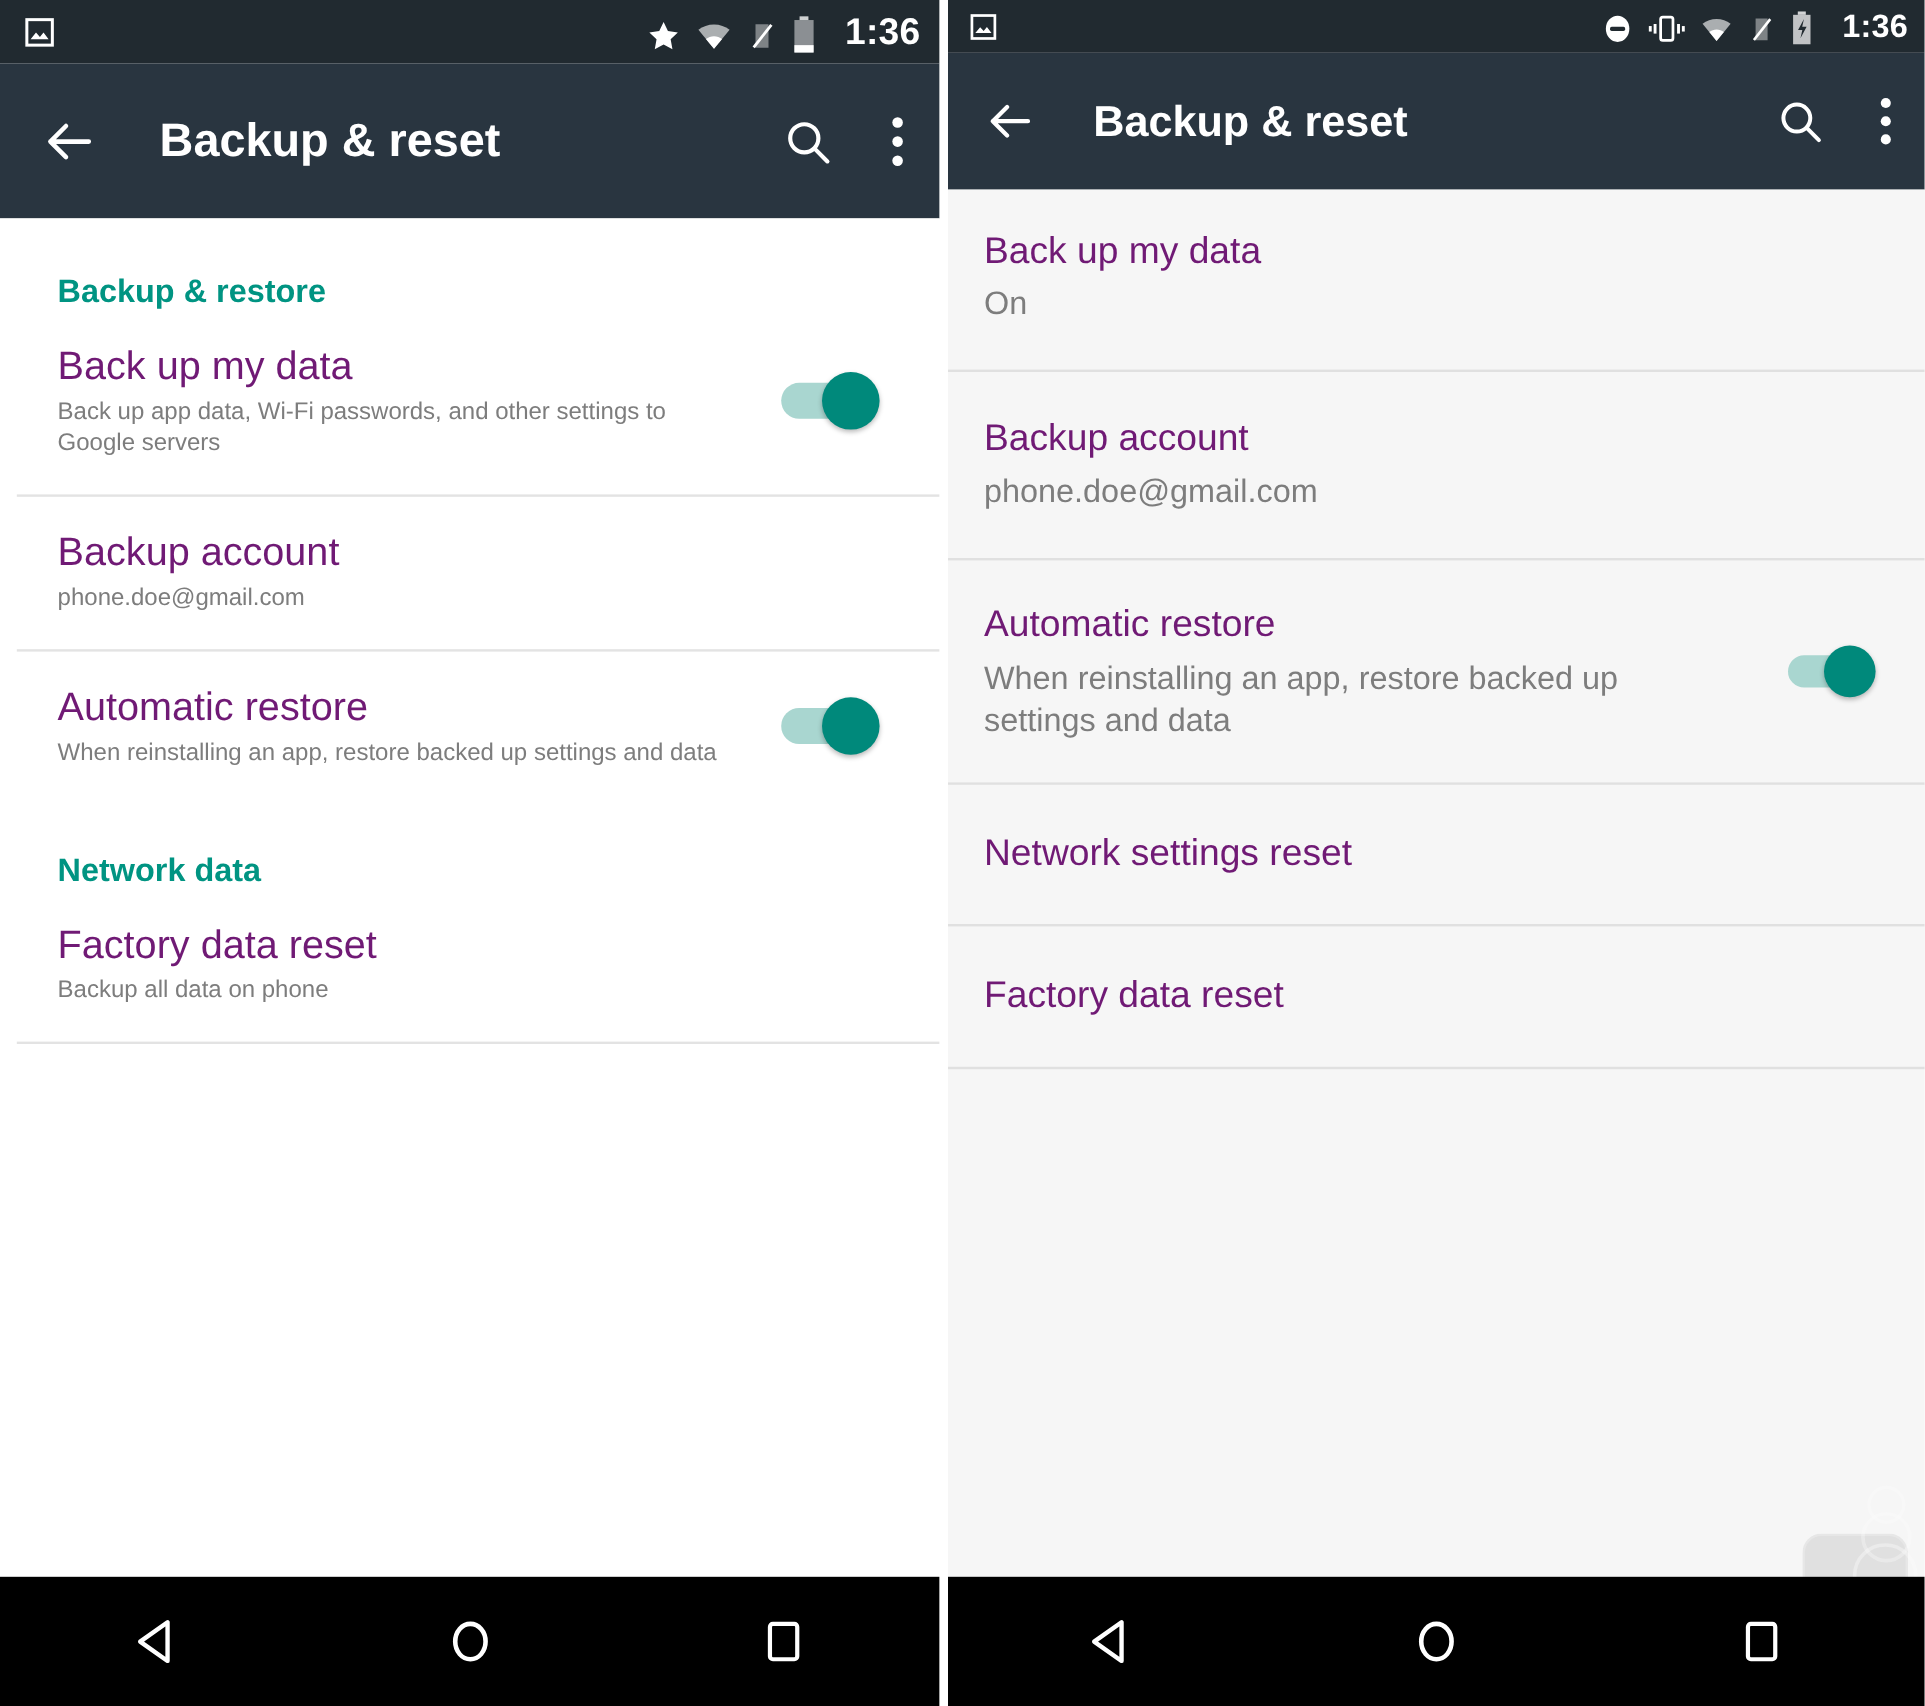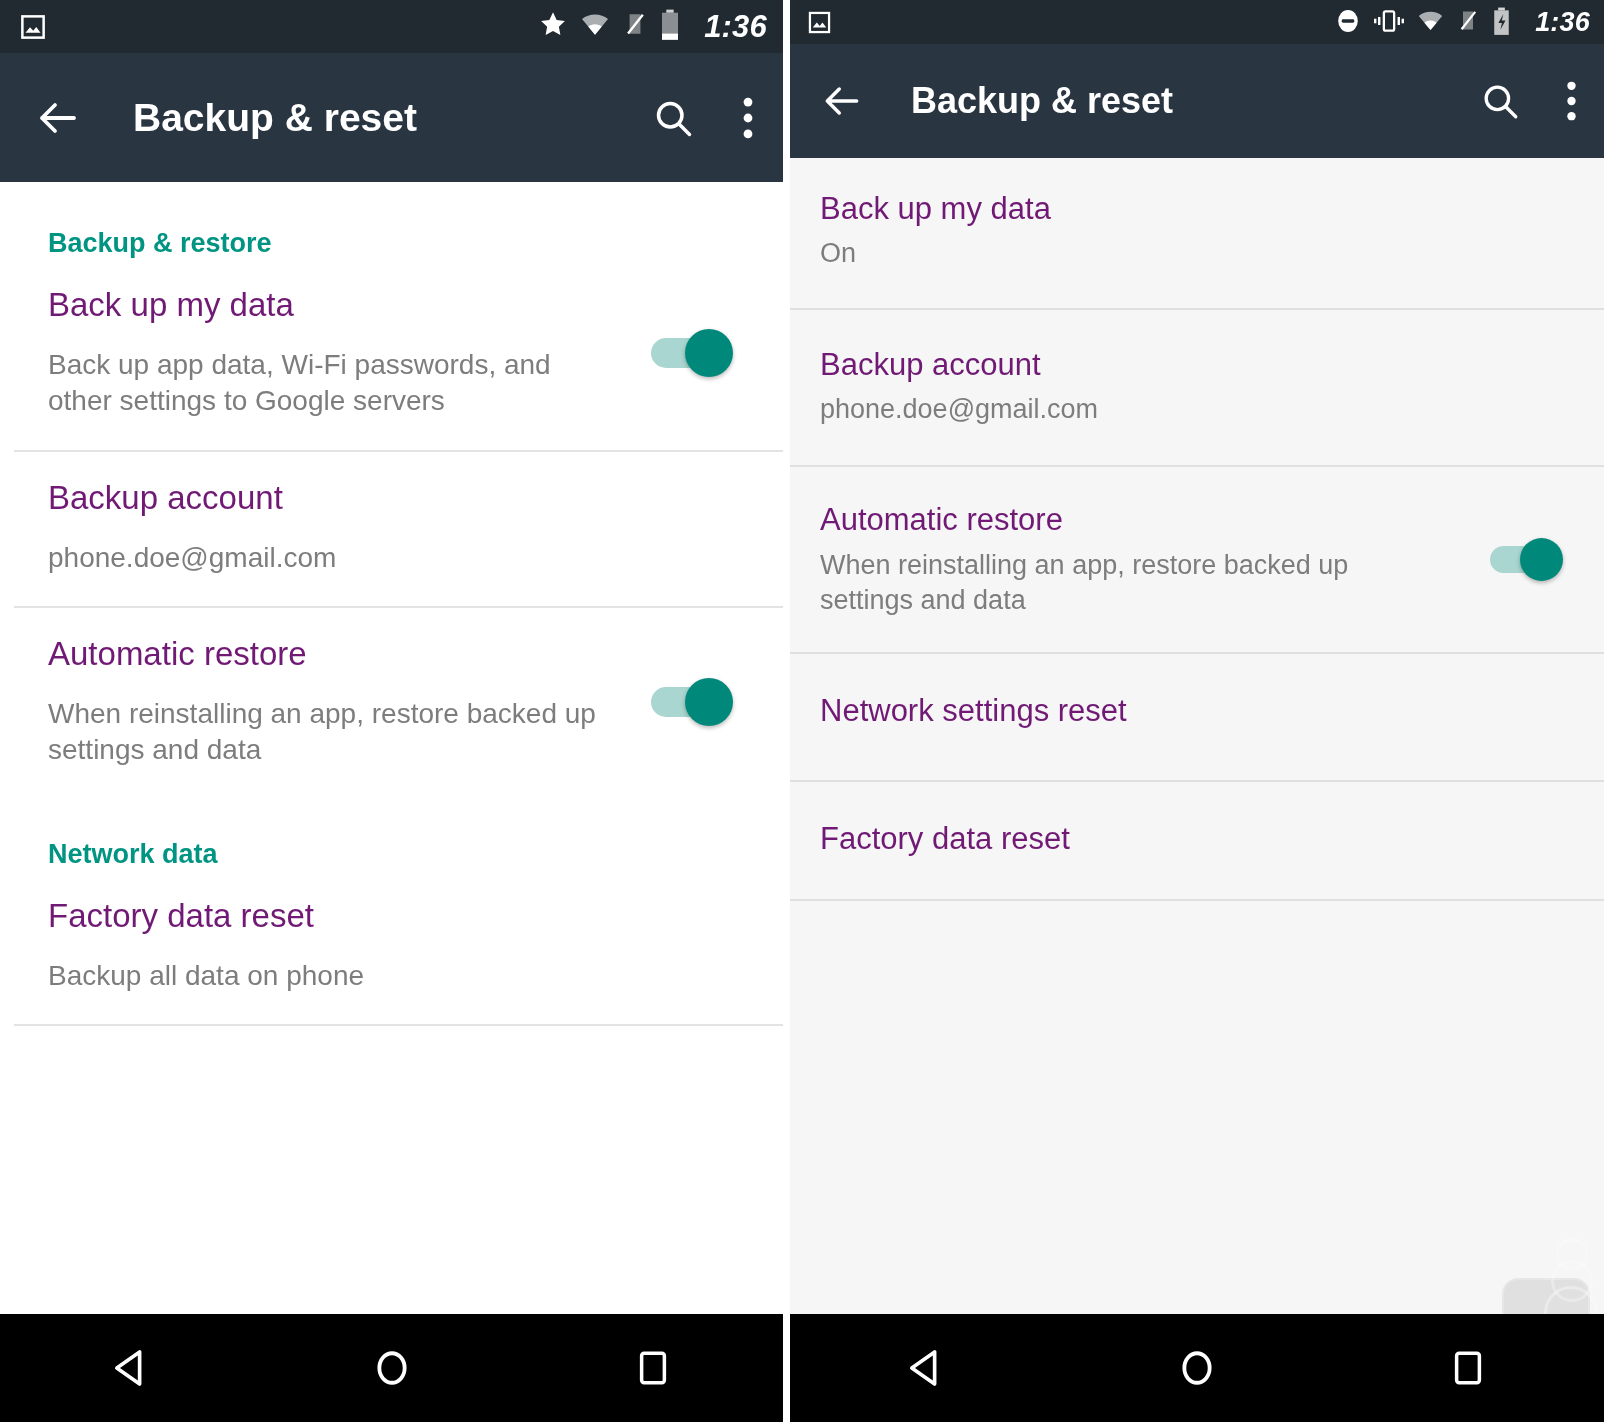--- a/index.html
+++ b/index.html
@@ -19,21 +19,21 @@
   
   .statusbar{
     position:relative;width:100%;
     background:#212a30;
     display:flex;align-items:center;
     box-sizing:border-box;
   }
   #panel-left .statusbar{height:53px;padding:0 16px 0 18px;}
   #panel-right .statusbar{height:44px;padding:0 14px 0 16px;}
   .sb-left{display:flex;align-items:center;}
-  .sb-right{margin-left:auto;display:flex;align-items:flex-start;gap:11px;font-style:italic;}
+  .sb-right{margin-left:auto;display:flex;align-items:flex-end;gap:11px;}
   .sb-icon{display:flex;align-items:center;justify-content:center;}
   .sb-time{
     color:#ffffff;font-weight:bold;letter-spacing:.2px;
     margin-left:12px;
   }
   #panel-left .sb-time{font-size:31px;}
   #panel-right .sb-time{font-size:27px;}
 
   
   .appbar{
@@ -70,21 +70,21 @@
     position:relative;display:flex;align-items:center;box-sizing:border-box;
     cursor:pointer;
   }
   .row-text{flex:1 1 auto;min-width:0;}
   .row-title{color:#701a75;}
   .row-sub{color:#7d7d7d;}
 
   
   #panel-left .row{padding:26px 34px 30px 34px;}
   #panel-left .row-title{font-size:33px;line-height:1.24;}
-  #panel-left .row-sub{font-size:28px;line-height:1.30;margin-top:21px;max-width:560px;}
+  #panel-left .row-sub{font-size:20px;line-height:1.30;margin-top:4px;max-width:560px;}
   
   #panel-right .row{padding:30px 30px 30px 30px;}
   #panel-right .row-title{font-size:31px;line-height:1.24;}
   #panel-right .row-sub{font-size:27px;line-height:1.30;margin-top:8px;max-width:545px;}
 
   .divider{height:2px;background:#e3e3e3;width:100%;}
   #panel-right .divider{background:#e0e0e0;}
 
   
   .switch{
@@ -382,21 +382,21 @@
           <div class="row-sub">When reinstalling an app, restore backed up settings and data</div>
         </div>
         <span class="switch">
           <span class="track"></span>
           <span class="thumb" style="background: rgb(0, 137, 123);"></span>
         </span>
       </div>
 
       <div class="divider"></div>
 
-      <div class="row" style="padding-top:38px;padding-bottom:50px;">
+      <div class="row" style="padding-top:38px;padding-bottom:40px;">
         <div class="row-text">
           <div class="row-title">Network settings reset</div>
         </div>
       </div>
 
       <div class="divider"></div>
 
       <div class="row" style="padding-top:38px;padding-bottom:40px;">
         <div class="row-text">
           <div class="row-title">Factory data reset</div>

